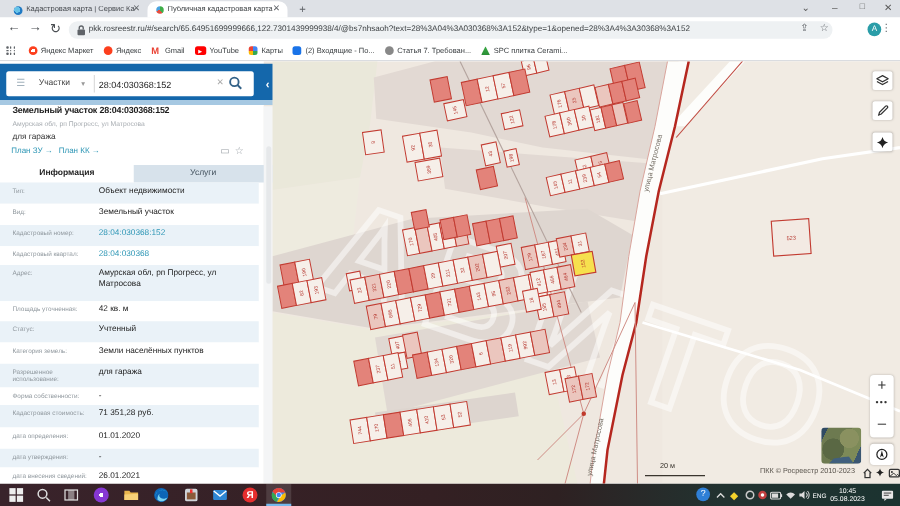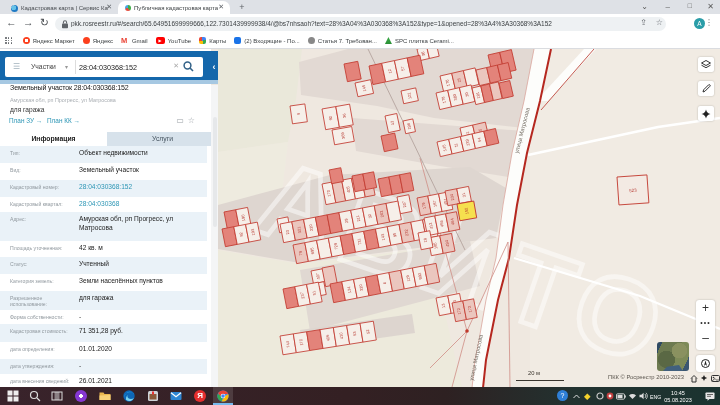--- a/index.html
+++ b/index.html
@@ -39,21 +39,21 @@
 
 
 #map { position:absolute; left:0; top:49px; width:720px; height:338px; overflow:hidden; }
 
 
 #panel { position:absolute; left:0; top:49px; width:211px; height:338px; background:#fff; }
 #phead { position:absolute; left:0; top:2px; width:218px; height:29px; background:#1467ab; }
 #pheadstrip { position:absolute; left:0; top:31px; width:218px; height:4px; background:#a6c8e2; }
 #searchbox { position:absolute; left:5px; top:8px; width:198px; height:20px; background:#fff; border-radius:2px; }
 #collapse { position:absolute; left:210px; top:62px; width:8px; height:10px; color:#fff; font-size:9px; font-weight:bold; text-align:center; line-height:10px; }
-#ptitle { position:absolute; left:10px; top:35px; width:195px; font-size:7.1px; font-weight:normal; color:#1a1a1a; letter-spacing:-0.15px; }
+#ptitle { position:absolute; left:10px; top:35px; width:195px; font-size:7.1px; font-weight:bold; color:#1a1a1a; letter-spacing:-0.15px; }
 #paddr { position:absolute; left:10px; top:48px; width:195px; font-size:5.4px; color:#a8adb2; }
 #puse { position:absolute; left:10px; top:57px; width:195px; font-size:6.6px; color:#333; }
 .plink { position:absolute; top:68px; font-size:6.4px; color:#2d96b5; }
 #picons { position:absolute; right:12px; top:67px; font-size:8px; color:#9aa0a6; letter-spacing:4px; }
 #ptabs { position:absolute; left:0; top:83px; width:218px; height:14px; }
 #ptab-act { position:absolute; left:0; top:0; width:107px; height:14px; background:#fff; font-size:6.8px; font-weight:bold; color:#222; text-align:center; line-height:14px; }
 #ptab-in { position:absolute; left:107px; top:0; width:111px; height:14px; background:#d7e2eb; font-size:6.8px; color:#44525e; text-align:center; line-height:14px; }
 #ptable { position:absolute; left:0; top:97px; width:211px; }
 .trow { position:relative; width:207px; }
 .tlabel { position:absolute; left:10px; top:4px; width:62px; font-size:5.1px; color:#90989e; line-height:1.25; }

